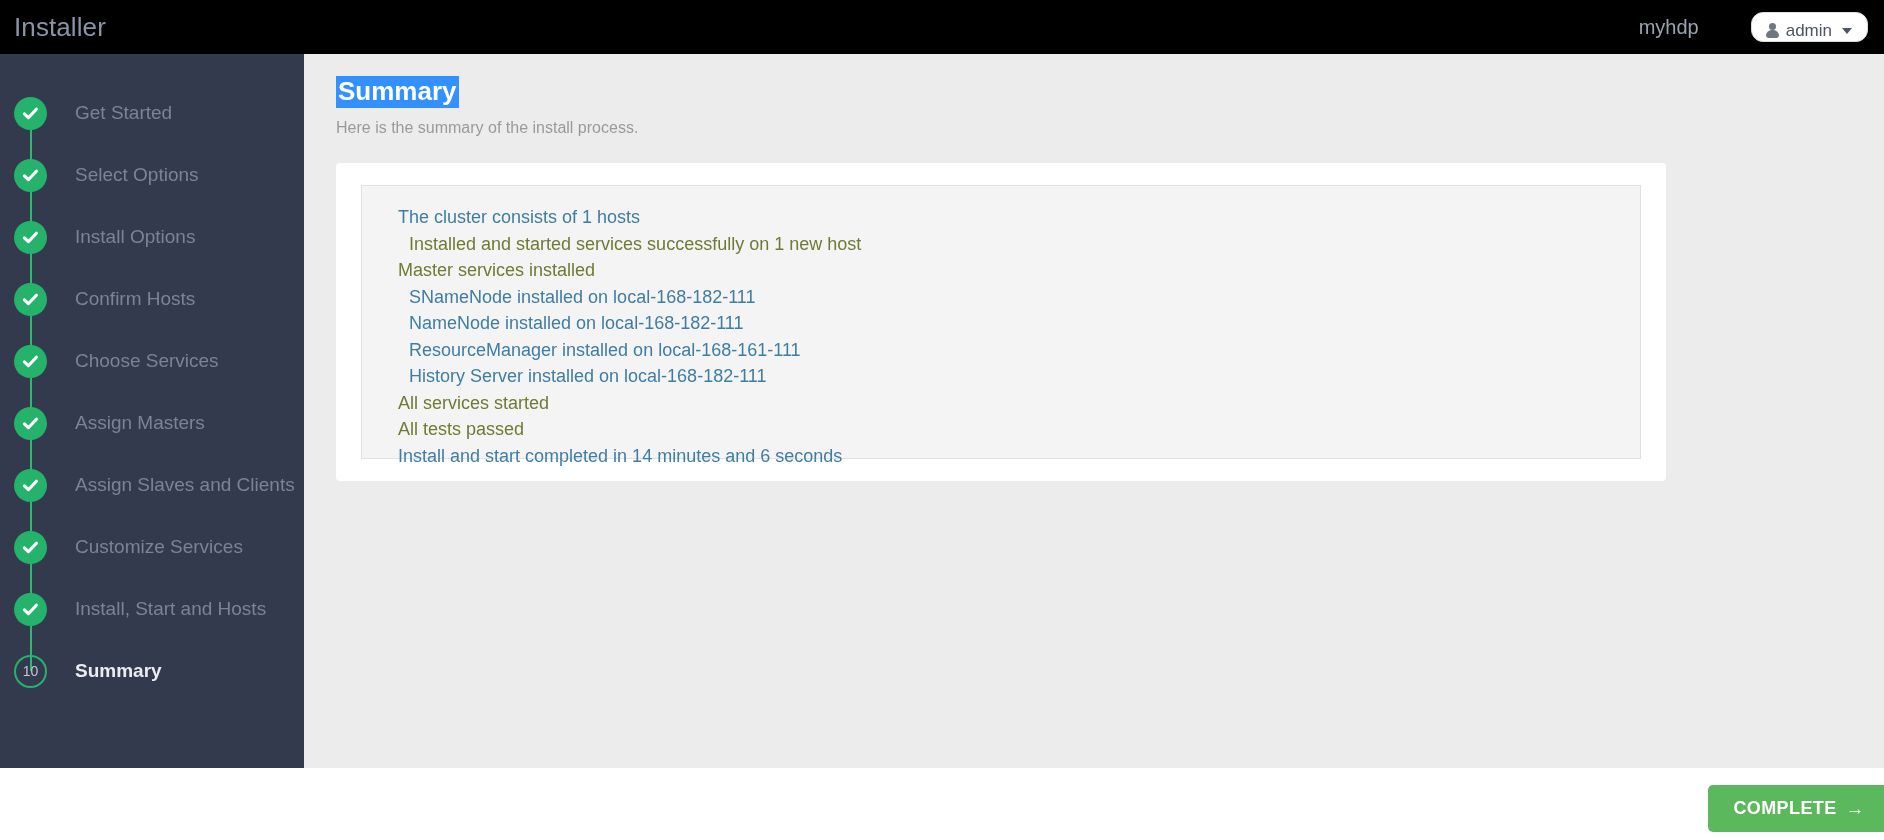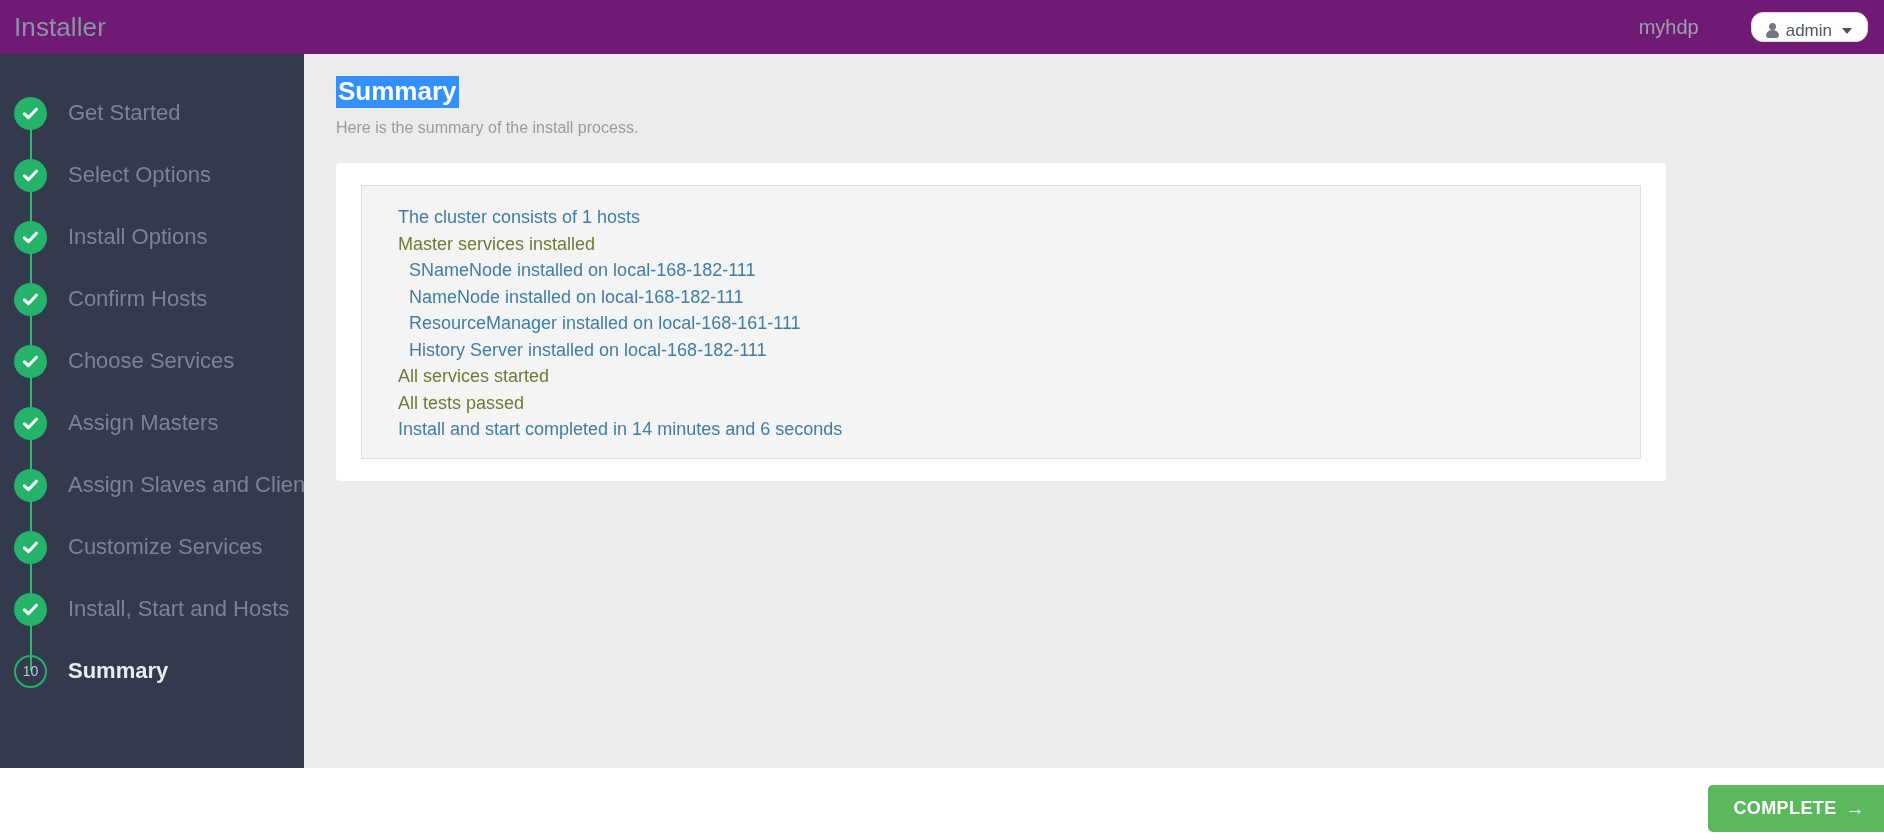--- a/index.html
+++ b/index.html
@@ -14,21 +14,21 @@
     overflow: hidden;
     position: relative;
   }
 
   
   .header {
     position: absolute;
     top: 0; left: 0;
     width: 1884px;
     height: 54px;
-    background: #701a75;
+    background: #000000;
     box-sizing: border-box;
     display: flex;
     align-items: center;
     text-align: center;
   }
   .app-title {
     margin-left: 14px;
     font-size: 26px;
     color: #8a94a6;
     font-weight: 400;
@@ -135,22 +135,22 @@
   .bullet svg { display: block; }
   .bullet.current {
     background: transparent;
     border: 2px solid #25b36b;
     box-sizing: border-box;
     color: #bfc6d2;
     font-size: 14px;
     font-weight: 400;
   }
   .step-label {
-    margin-left: 21px;
-    font-size: 22px;
+    margin-left: 28px;
+    font-size: 19px;
     color: #7b8394;
     white-space: nowrap;
   }
   .step.active .step-label {
     color: #e9ecf1;
     font-weight: bold;
   }
 
   
   .main {
@@ -336,20 +336,21 @@
     </div>
 </div>
 
 <div class="main">
   <div class="page-title">Summary</div>
   <div class="page-subtitle">Here is the summary of the install process.</div>
   <div class="card">
     <div class="summary-panel">
       <ul class="summary-list" id="summary-list">
           <li class="summary-item blue">The cluster consists of 1 hosts</li>
+          <li class="summary-item olive indent">Installed and started services successfully on 1 new host</li>
           <li class="summary-item olive">Master services installed</li>
           <li class="summary-item blue indent">SNameNode installed on local-168-182-111</li>
           <li class="summary-item blue indent">NameNode installed on local-168-182-111</li>
           <li class="summary-item blue indent">ResourceManager installed on local-168-161-111</li>
           <li class="summary-item blue indent">History Server installed on local-168-182-111</li>
           <li class="summary-item olive">All services started</li>
           <li class="summary-item olive">All tests passed</li>
           <li class="summary-item blue">Install and start completed in 14 minutes and 6 seconds</li>
         </ul>
     </div>

